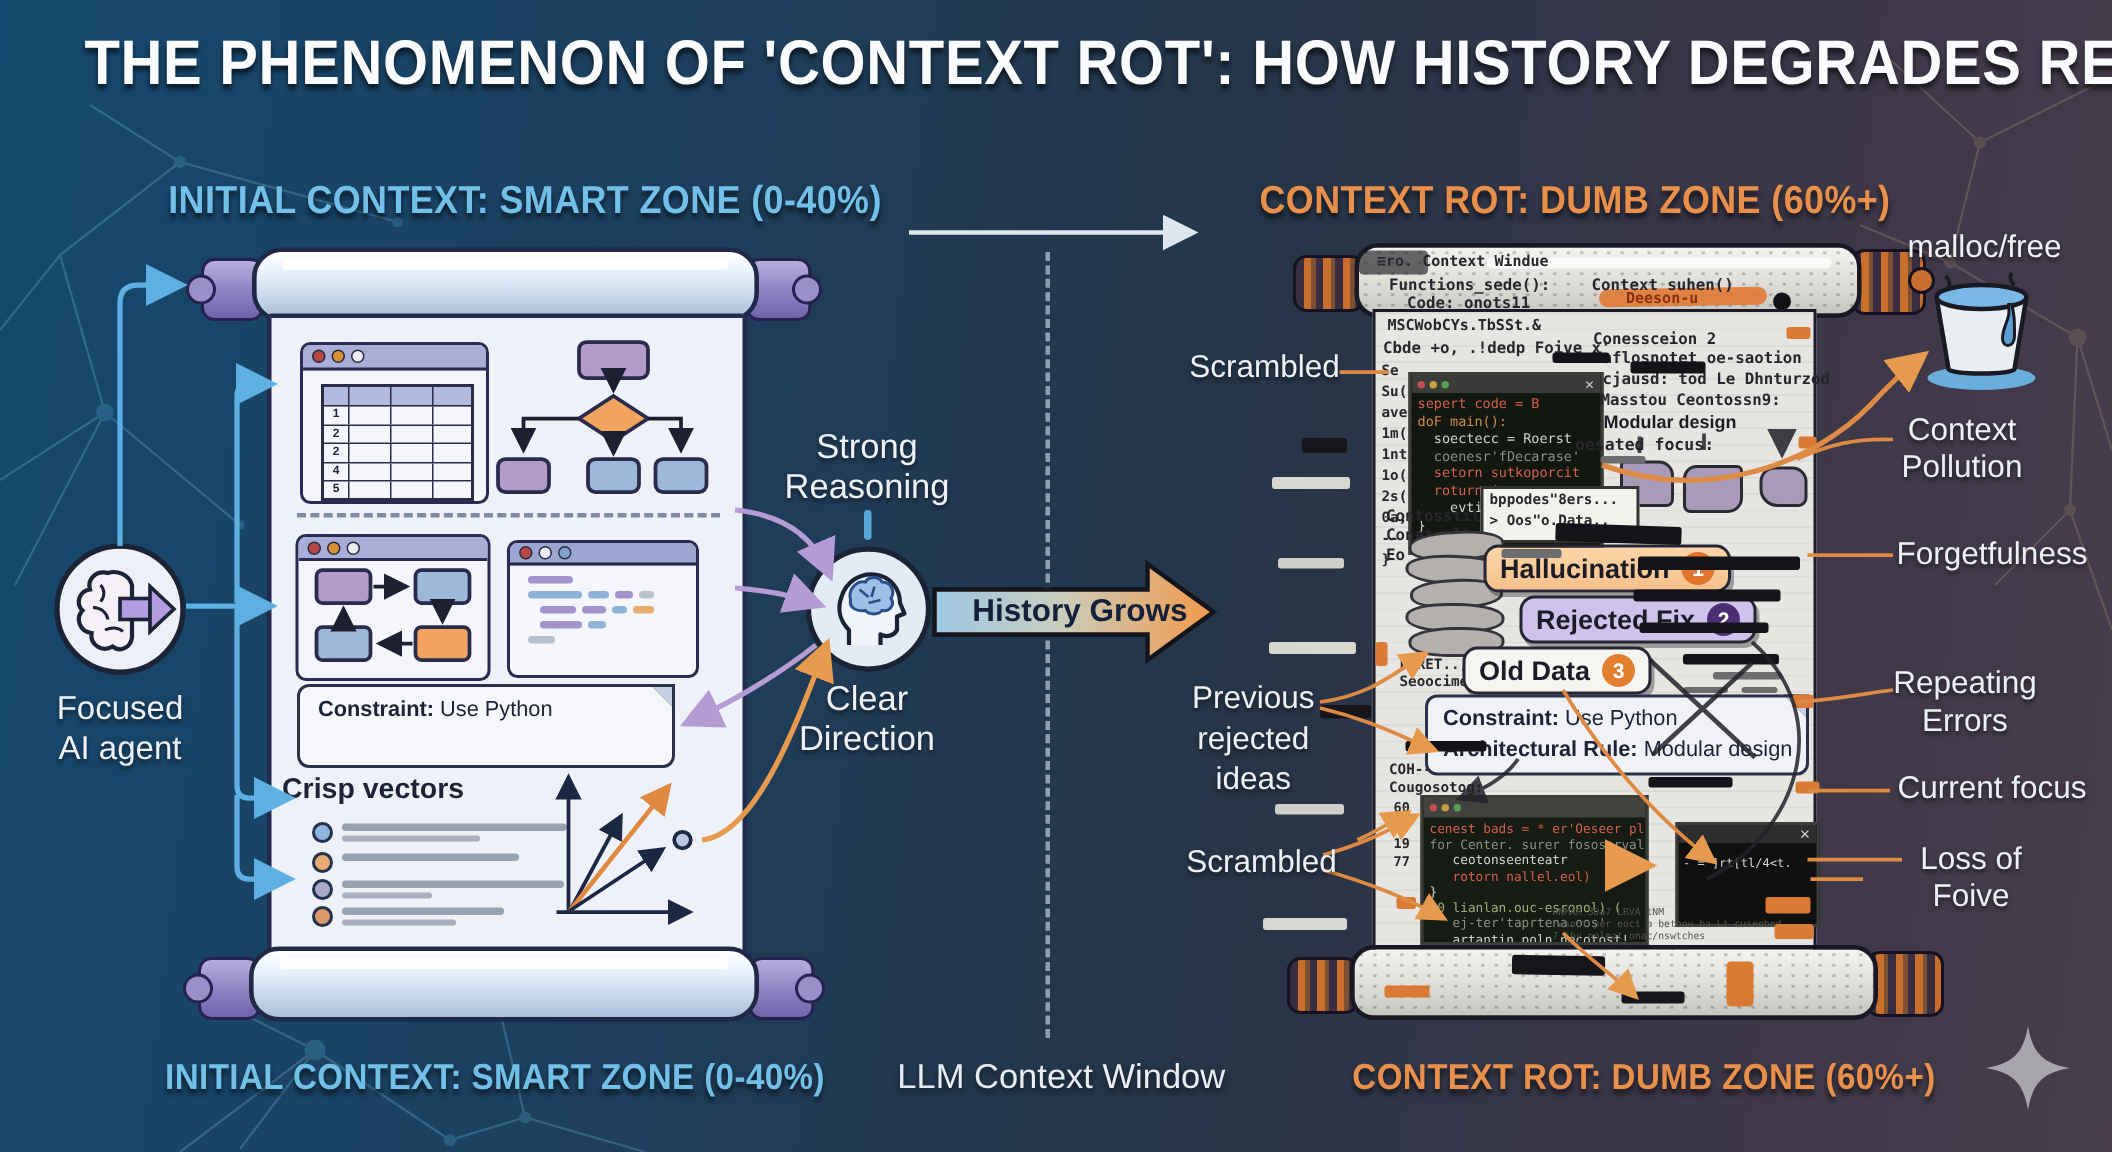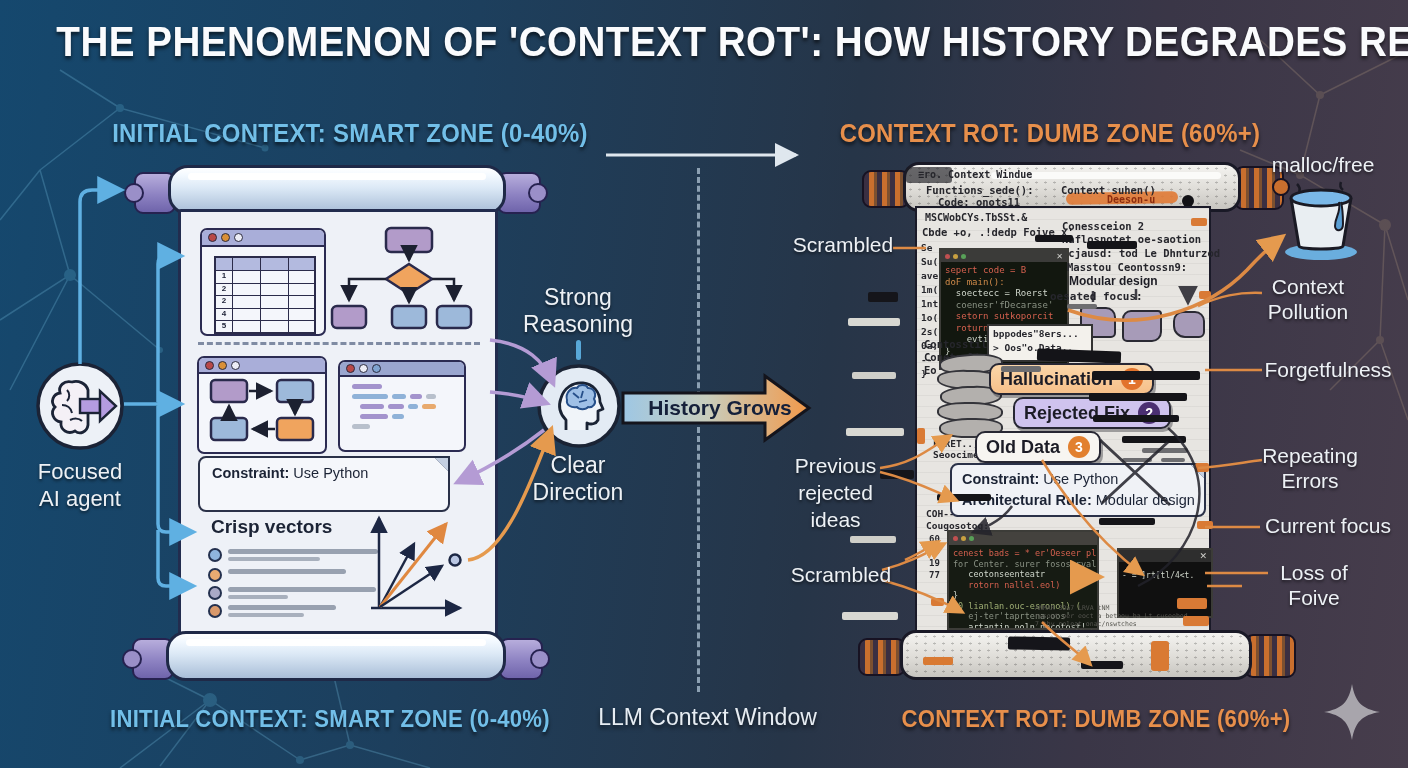--- a/index.html
+++ b/index.html
@@ -209,21 +209,21 @@
     </div>
 
     <div class="note" style="left:198px;top:456px;width:248px;height:52px;">
       <div class="fold1"></div>
         <div class="fold2"></div>
       <div style="padding:5px 0 0 12px;font-size:14.5px;line-height:21px;white-space:nowrap;">
         <div><b>Constraint:</b><span> Use Python</span></div>
       </div>
     </div>
 
-    <div class="abs txt" style="left:211px;top:516px;font-size:19px;font-weight:700;color:#1b2335;">Crisp vectors</div>
+    <div class="abs txt" style="left:188px;top:516px;font-size:19px;font-weight:700;color:#1b2335;">Crisp vectors</div>
 
     <div>
       <span class="blt" style="left:208px;top:548px;background:#8fb4dd"></span>
       <div class="bar" style="left:228px;top:549px;width:150px;height:4.5px;background:#98a1b0"></div>
       <div class="bar" style="left:228px;top:557px;width:92px;height:4px;background:#a8b0bd"></div>
       <span class="blt" style="left:208px;top:568px;background:#e9ab72"></span>
       <div class="bar" style="left:228px;top:569px;width:118px;height:4.5px;background:#98a1b0"></div>
       <span class="blt" style="left:208px;top:586px;background:#a9a9c6"></span>
       <div class="bar" style="left:228px;top:587px;width:148px;height:4.5px;background:#98a1b0"></div>
       <div class="bar" style="left:228px;top:595px;width:60px;height:4px;background:#a8b0bd"></div>
@@ -304,21 +304,21 @@
     <div class="knob" style="left:1272px;top:178px;width:14px;height:14px;background:#c96f2e;border-color:#171222;"></div>
     <div class="roller-rot" style="left:903px;top:162px;width:332px;height:44px;">
       <div class="abs" style="left:85px;top:7px;width:230px;height:7px;background:#fbfbf9;border-radius:4px;"></div>
       <div class="abs" style="left:160px;top:27px;width:112px;height:12px;background:#e07a35;border-radius:6px;transform:rotate(-1deg);opacity:.9"></div>
       <div class="abs" style="left:276px;top:30px;width:12px;height:12px;background:#121216;border-radius:50%;"></div>
       <div class="abs" style="left:0px;top:2px;width:46px;height:16px;background:#1c1c22;opacity:.65;border-radius:3px;"></div>
       <div class="g" style="left:12px;top:4px;font-size:10px;">≡ro. Context Windue</div>
       <div class="g" style="left:20px;top:19px;font-size:10.5px;">Functions_sede():</div>
       <div class="g" style="left:32px;top:31px;font-size:10.5px;">Code: onots11</div>
       <div class="g" style="left:155px;top:19px;font-size:10.5px;">Context suhen()</div>
-      <div class="g" style="left:178px;top:29px;font-size:10px;color:#8c2d10;margin-left:23px;">Deeson-u</div>
+      <div class="g" style="left:178px;top:29px;font-size:10px;color:#8c2d10;">Deeson-u</div>
     </div>
 
     <div class="rpaper" style="left:915px;top:206px;width:292px;height:428px;">
 
       <div class="g" style="left:8px;top:4px;font-size:10px;">MSCWobCYs.TbSSt.&amp;</div>
       <div class="g" style="left:5px;top:18px;font-size:10.5px;">Cbde +o, .!dedp Foive x'</div>
       <div class="g" style="left:145px;top:12px;font-size:10.5px;">Conessceion 2</div>
       <div class="g" style="left:145px;top:25px;font-size:10.5px;">Naflosnotet  oe-saotion</div>
       <div class="g" style="left:145px;top:39px;font-size:10.5px;">pcjausd: tod  Le Dhnturzod</div>
       <div>

